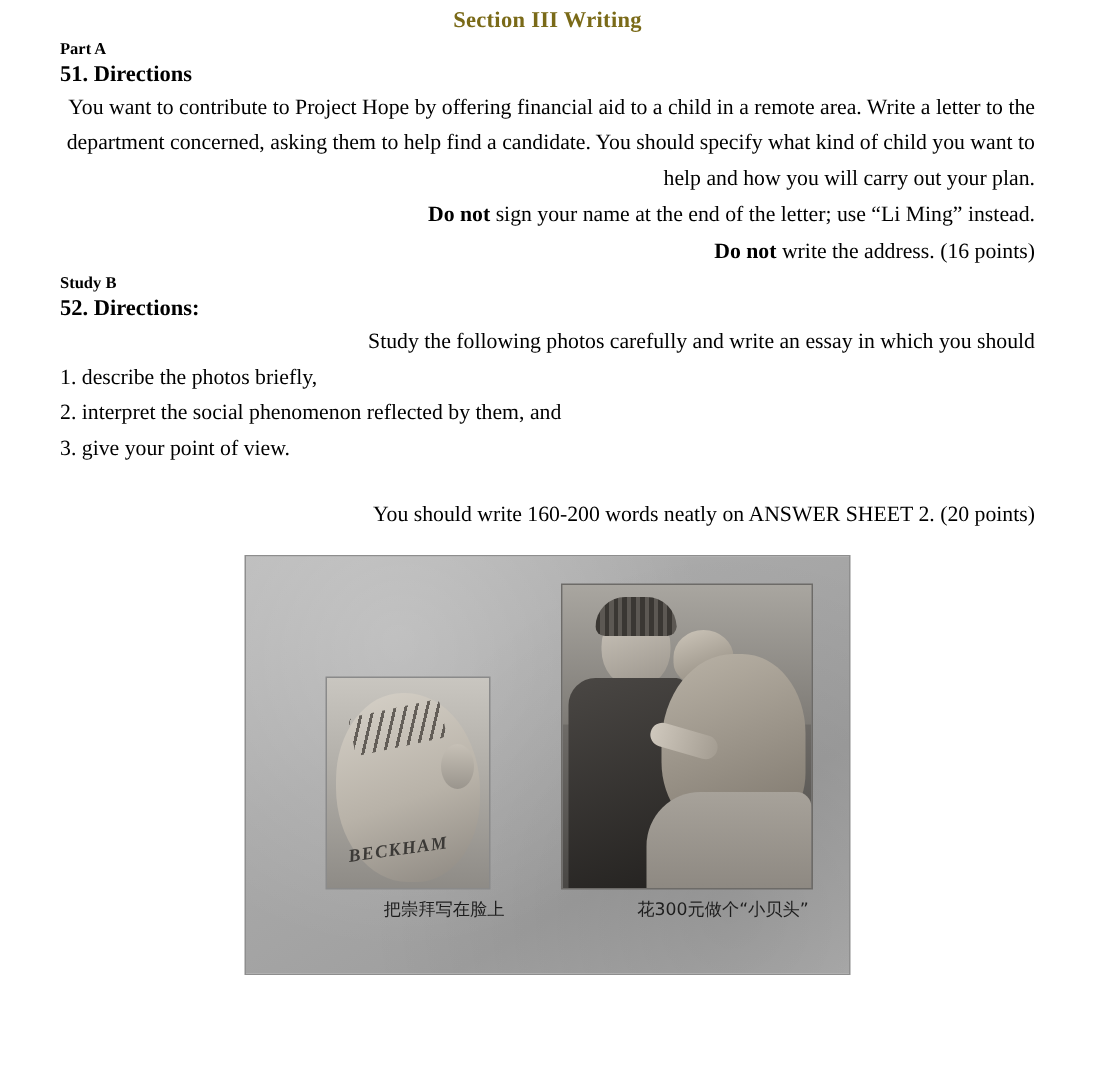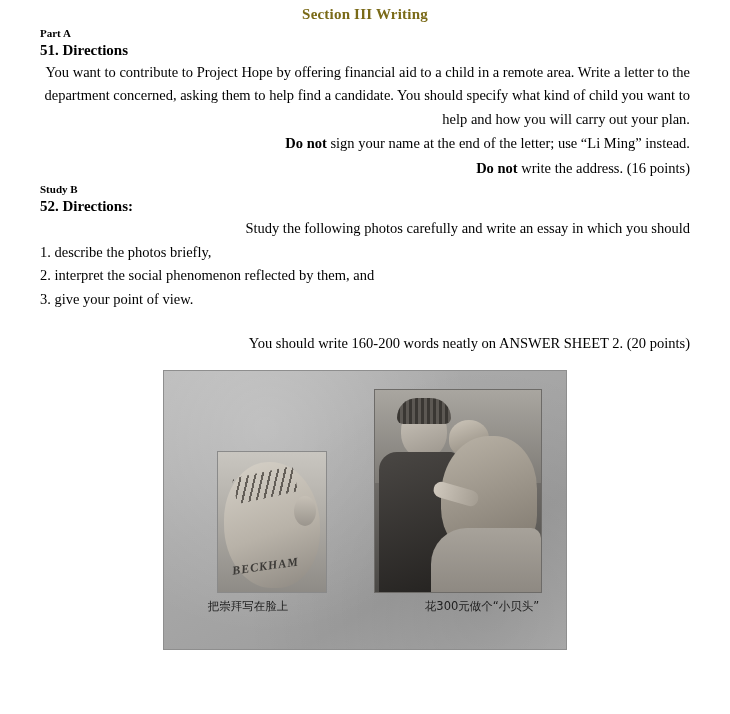--- a/index.html
+++ b/index.html
@@ -209,21 +209,21 @@
     background: linear-gradient(90deg, #cfc8bd, #a49d92);
     border-radius: 8px;
     transform: rotate(16deg);
   }
   .caption-row {
     position: absolute;
     left: 0;
     right: 0;
     top: 228px;
     display: flex;
-    justify-content: space-between;
+    justify-content: flex-end;
     gap: 18px;
   }
   .caption {
     width: 168px;
     text-align: center;
     font-family: "DejaVu Sans", sans-serif;
     font-size: 11.5px;
     color: #1d1d1d;
   }
   .footnote {

